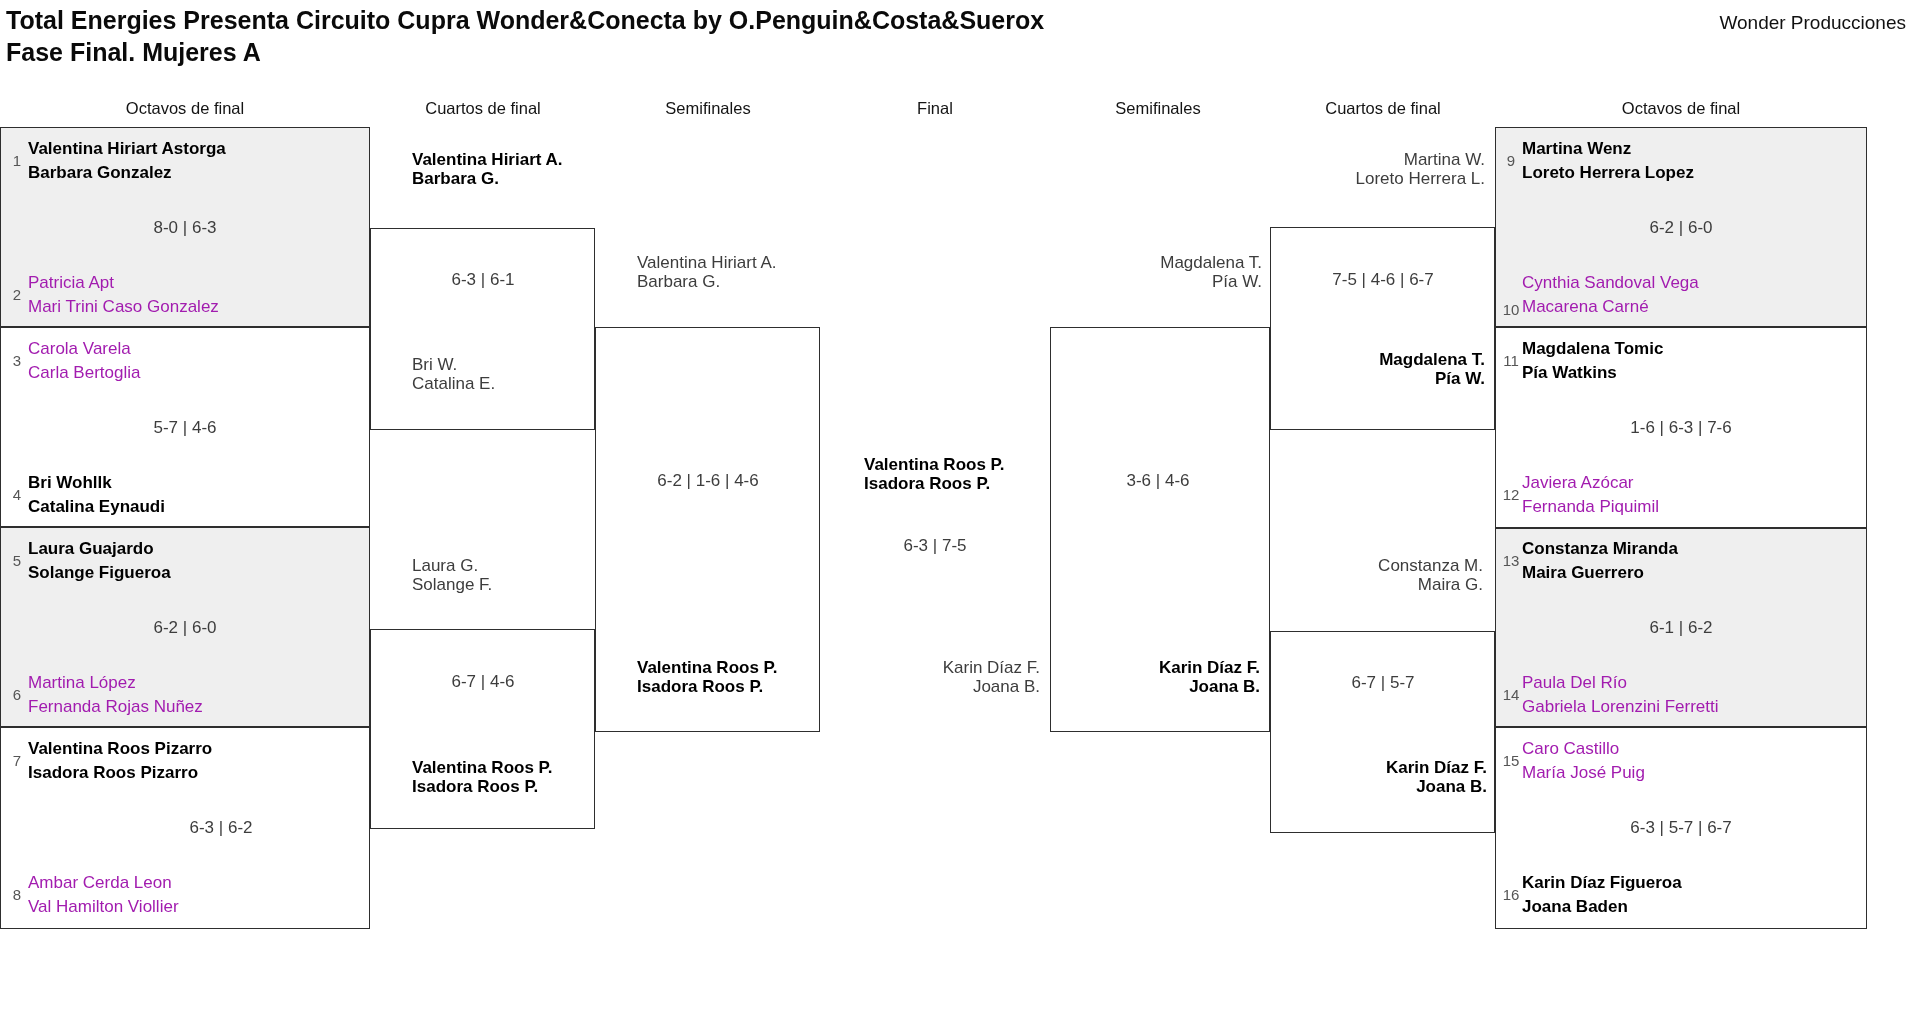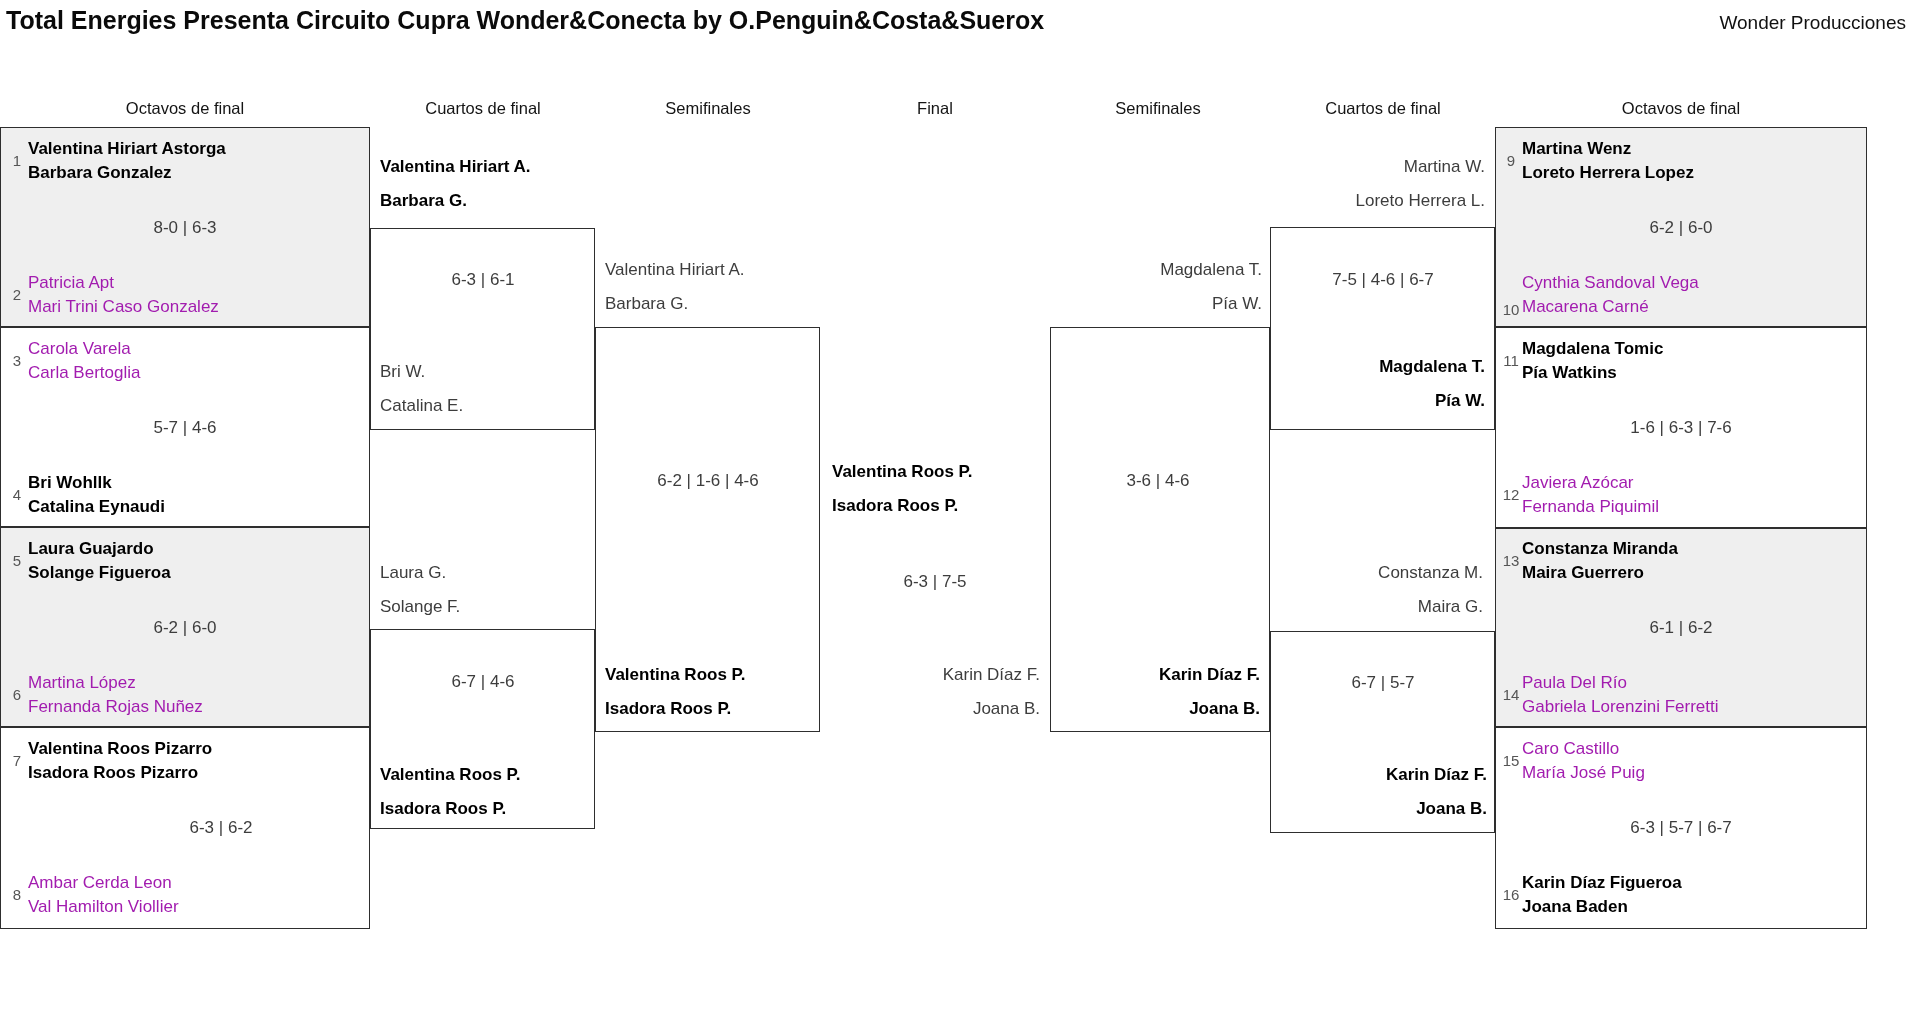--- a/index.html
+++ b/index.html
@@ -11,30 +11,31 @@
   #titleblock{position:absolute;left:6px;top:4px;}
   .title-line{font-size:25px;font-weight:bold;color:#0a0a0a;line-height:32px;white-space:nowrap;}
   #brand{position:absolute;right:14px;top:12px;font-size:19px;color:#111;white-space:nowrap;}
   .round-header{position:absolute;top:99px;transform:translateX(-50%);font-size:16.5px;color:#141414;white-space:nowrap;}
   .box{position:absolute;border:1px solid #2e2e2e;box-sizing:border-box;background:#fff;}
   .box.shaded{background:#efefef;}
   .seed-entry{position:absolute;display:flex;align-items:center;}
   .seed-entry .seed{flex:0 0 22px;text-align:center;font-size:15px;color:#555;}
   .seed-entry .names{font-size:17px;line-height:23.5px;color:#a21caf;white-space:nowrap;}
   .seed-entry.bold .names{font-weight:bold;color:#000;}
-  .team-entry{position:absolute;font-size:17px;line-height:34px;color:#3d3d3d;white-space:nowrap;}
+  .team-entry{position:absolute;font-size:17px;line-height:19px;color:#3d3d3d;white-space:nowrap;margin-left:32px;}
   .team-entry.bold{font-weight:bold;color:#000;}
   .team-entry.right{text-align:right;}
   .score{position:absolute;transform:translateX(-50%);font-size:17px;line-height:20px;color:#3d3d3d;white-space:nowrap;}
 </style>
 </head>
 <body>
 
 <div id="titleblock">
   <div class="title-line">Total Energies Presenta Circuito Cupra Wonder&amp;Conecta by O.Penguin&amp;Costa&amp;Suerox</div>
+  <div class="title-line">Fase Final. Mujeres A</div>
 </div>
 <div id="brand">Wonder Producciones</div>
 
 <div id="bracket">
     <div class="round-header" style="left: 185px;">Octavos de final</div>
     <div class="round-header" style="left: 483px;">Cuartos de final</div>
     <div class="round-header" style="left: 708px;">Semifinales</div>
     <div class="round-header" style="left: 935px;">Final</div>
     <div class="round-header" style="left: 1158px;">Semifinales</div>
     <div class="round-header" style="left: 1383px;">Cuartos de final</div>
@@ -131,21 +132,21 @@
     <div class="team-entry bold right" style="top: 350px; right: 435px;">Magdalena T.<br>Pía W.</div>
     <div class="team-entry right" style="top: 556px; right: 437px;">Constanza M.<br>Maira G.</div>
     <div class="team-entry bold right" style="top: 758px; right: 433px;">Karin Díaz F.<br>Joana B.</div>
     <div class="score" style="left: 185px; top: 218px;">8-0 | 6-3</div>
     <div class="score" style="left: 185px; top: 418px;">5-7 | 4-6</div>
     <div class="score" style="left: 185px; top: 618px;">6-2 | 6-0</div>
     <div class="score" style="left: 185px; top: 818px; margin-left: 36px;">6-3 | 6-2</div>
     <div class="score" style="left: 483px; top: 270px;">6-3 | 6-1</div>
     <div class="score" style="left: 483px; top: 672px;">6-7 | 4-6</div>
     <div class="score" style="left: 708px; top: 471px;">6-2 | 1-6 | 4-6</div>
-    <div class="score" style="left: 935px; top: 572px;">6-3 | 7-5</div>
+    <div class="score" style="left: 935px; top: 536px;">6-3 | 7-5</div>
     <div class="score" style="left: 1158px; top: 471px;">3-6 | 4-6</div>
     <div class="score" style="left: 1383px; top: 270px;">7-5 | 4-6 | 6-7</div>
     <div class="score" style="left: 1383px; top: 673px;">6-7 | 5-7</div>
     <div class="score" style="left: 1681px; top: 218px;">6-2 | 6-0</div>
     <div class="score" style="left: 1681px; top: 418px;">1-6 | 6-3 | 7-6</div>
     <div class="score" style="left: 1681px; top: 618px;">6-1 | 6-2</div>
     <div class="score" style="left: 1681px; top: 818px;">6-3 | 5-7 | 6-7</div>
   </div>
 
 </body></html>

